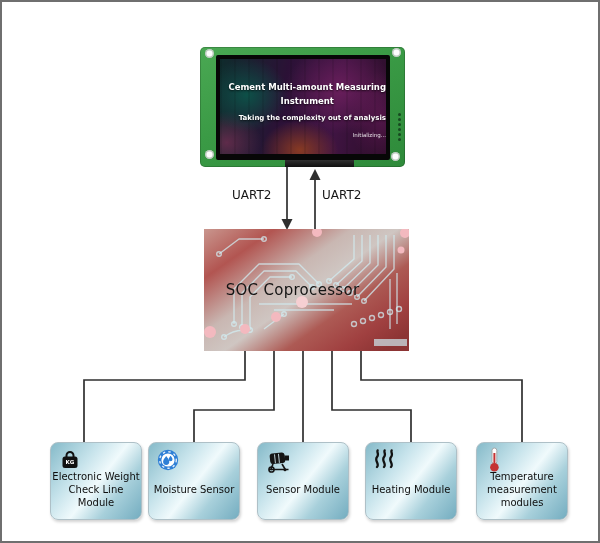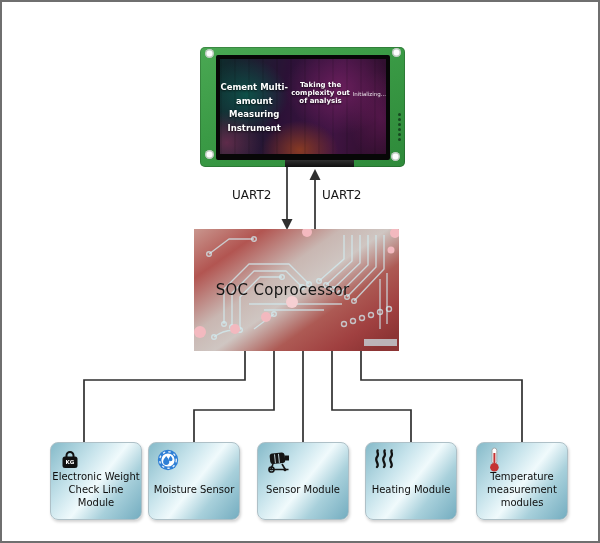--- a/index.html
+++ b/index.html
@@ -31,33 +31,33 @@
       radial-gradient(60px 52px at 16% 38%, rgba(14,112,96,.95), rgba(14,112,96,0) 70%),
       radial-gradient(75px 62px at 72% 32%, rgba(152,42,128,.85), rgba(152,42,128,0) 72%),
       radial-gradient(55px 42px at 48% 96%, rgba(196,84,40,.9), rgba(196,84,40,0) 70%),
       radial-gradient(45px 65px at 97% 62%, rgba(118,30,102,.85), rgba(118,30,102,0) 72%),
       radial-gradient(50px 45px at 4% 88%, rgba(208,66,128,.55), rgba(0,0,0,0) 70%),
       linear-gradient(100deg,#113a38 0%,#381646 38%,#551a58 68%,#371031 100%);
   }
   .screen::before{content:"";position:absolute;inset:0;
     background:repeating-linear-gradient(90deg, rgba(0,0,0,.18) 0 2px, rgba(0,0,0,0) 2px 14px);
     opacity:.5;}
-  .screen-text{position:absolute;inset:0;display:flex;flex-direction:row;align-items:flex-start;
+  .screen-text{position:absolute;inset:0;display:flex;flex-direction:column;align-items:flex-end;
     justify-content:flex-start;padding-top:22px;color:#fff;text-align:center;z-index:2;
     background:rgba(12,6,16,.28);}
   .scr-title{font-size:8.5px;font-weight:bold;line-height:1.6;white-space:pre-line;
     text-shadow:0 1px 2px rgba(0,0,0,.7);}
-  .scr-sub{font-size:7px;font-weight:bold;text-shadow:0 1px 2px rgba(0,0,0,.7);}
+  .scr-sub{font-size:7px;font-weight:bold;margin-top:6px;text-shadow:0 1px 2px rgba(0,0,0,.7);}
   .scr-status{font-size:5.5px;margin-top:10px;opacity:.88;}
   
   .uart-label{position:absolute;top:186px;width:48px;font-size:12px;
     color:#161616;z-index:2;}
   .uart-left{left:230px}.uart-right{left:320px}
   
-  .soc-box{position:absolute;left:192px;top:227px;width:171px;height:122px;z-index:3;}
+  .soc-box{position:absolute;left:202px;top:227px;width:171px;height:122px;z-index:3;}
   .soc-box svg{position:absolute;inset:0;}
   .soc-label{position:absolute;inset:0;display:flex;align-items:center;justify-content:center;
     padding-left:6px;font-size:15px;color:#141414;letter-spacing:.3px;}
   
   .module{position:absolute;top:440px;width:92px;height:78px;border-radius:8px;
     border:1px solid #aec0c7;box-sizing:border-box;z-index:3;
     background:linear-gradient(128deg,#85bac9 0%,#c6e3eb 32%,#f0fafc 52%,#a8d0db 72%,#74adc0 100%);
     box-shadow:1px 2px 3px rgba(0,0,0,.18);
     display:flex;align-items:center;justify-content:center;text-align:center;}
   .module-label{font-size:10px;line-height:1.3;color:#0e0e0e;white-space:pre-line;

